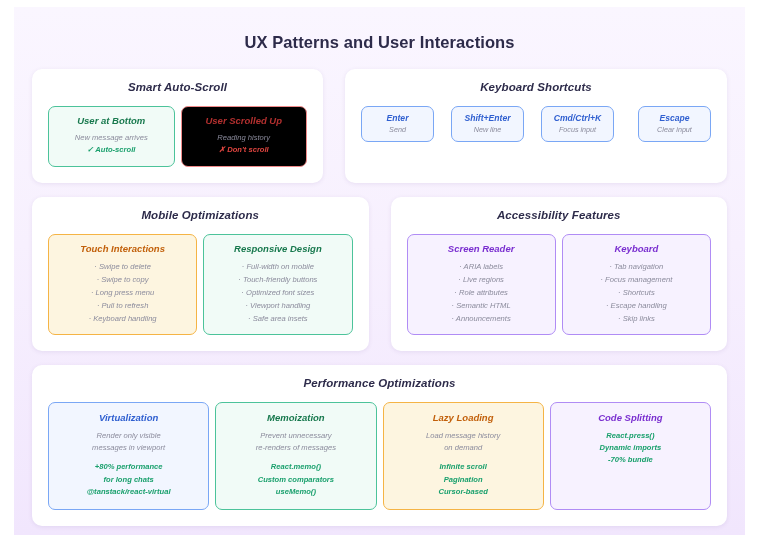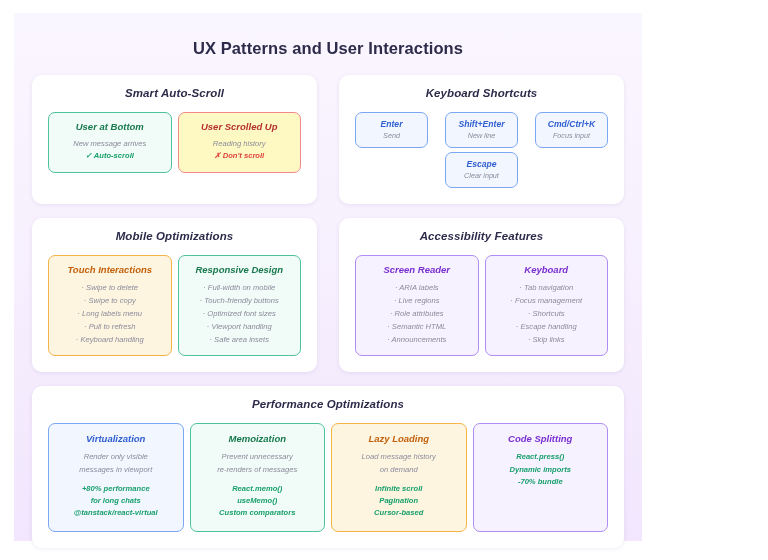--- a/index.html
+++ b/index.html
@@ -9,22 +9,22 @@
     width: 768px;
     height: 560px;
     background: #ffffff;
     font-family: "Liberation Sans", sans-serif;
     overflow: hidden;
   }
 
   #page-root {
     position: absolute;
     left: 14px;
-    top: 13px;
-    width: 628px;
+    top: 7px;
+    width: 731px;
     height: 528px;
     background: linear-gradient(to bottom, #faf6ff 0%, #f7f0fe 45%, #f1e6fd 100%);
     padding: 16px 18px 18px 18px;
   }
 
   .page-title {
     text-align: center;
     font-size: 16.5px;
     font-weight: bold;
     color: #2d2b4a;
@@ -85,38 +85,38 @@
     color: #8b8b9c;
     line-height: 1.62;
   }
   .box-line.accent { font-weight: bold; }
 
   
   .t-green  { border-color: #4cc39a; background: #f1fbf7; }
   .t-green  .box-title { color: #18794e; }
   .t-green  .accent { color: #1aa06d; }
 
-  .t-red    { border-color: #f08a8a; background: #fef9c3; }
+  .t-red    { border-color: #f08a8a; background: #000000; }
   .t-red    .box-title { color: #b4302f; }
   .t-red    .accent { color: #e0453f; }
 
   .t-blue   { border-color: #7aa7f5; background: #f2f6ff; }
   .t-blue   .box-title { color: #2f5fd0; }
   .t-blue   .accent { color: #1aa06d; }
 
   .t-orange { border-color: #f5b445; background: #fdf5e0; }
   .t-orange .box-title { color: #c2600b; }
   .t-orange .accent { color: #1aa06d; }
 
   .t-purple { border-color: #b08cf5; background: #f7f2ff; }
   .t-purple .box-title { color: #7a2fd0; }
   .t-purple .accent { color: #1aa06d; }
 
   
-  .kbd-wrap { display: flex; flex-direction: column; align-items: center; gap: 4px; }
+  .kbd-wrap { display: flex; flex-direction: row; align-items: center; gap: 24px; }
   .kbd-row  { display: flex; gap: 17px; justify-content: center; }
   .kbd {
     border: 1.3px solid #7aa7f5;
     background: #f2f6ff;
     border-radius: 7px;
     width: 73px;
     padding: 6px 4px 7px 4px;
     text-align: center;
   }
   .kbd-key {
@@ -196,21 +196,21 @@
   <div class="row equal">
 
     <div class="card">
       <div class="card-title">Mobile Optimizations</div>
       <div class="box-grid two">
 
         <div class="box t-orange list-box">
           <div class="box-title">Touch Interactions</div>
           <div class="box-line">· Swipe to delete</div>
           <div class="box-line">· Swipe to copy</div>
-          <div class="box-line">· Long labels menu</div>
+          <div class="box-line">· Long press menu</div>
           <div class="box-line">· Pull to refresh</div>
           <div class="box-line">· Keyboard handling</div>
         </div>
 
         <div class="box t-green list-box">
           <div class="box-title">Responsive Design</div>
           <div class="box-line">· Full-width on mobile</div>
           <div class="box-line">· Touch-friendly buttons</div>
           <div class="box-line">· Optimized font sizes</div>
           <div class="box-line">· Viewport handling</div>
@@ -263,22 +263,22 @@
           <div class="box-line accent">@tanstack/react-virtual</div>
         </div>
 
         <div class="box t-green">
           <div class="box-title">Memoization</div>
           <div class="desc">
             <div class="box-line">Prevent unnecessary</div>
             <div class="box-line">re-renders of messages</div>
           </div>
           <div class="box-line accent">React.memo()</div>
+          <div class="box-line accent">Custom comparators</div>
           <div class="box-line accent">useMemo()</div>
-          <div class="box-line accent">Custom comparators</div>
         </div>
 
         <div class="box t-orange">
           <div class="box-title">Lazy Loading</div>
           <div class="desc">
             <div class="box-line">Load message history</div>
             <div class="box-line">on demand</div>
           </div>
           <div class="box-line accent">Infinite scroll</div>
           <div class="box-line accent">Pagination</div>

